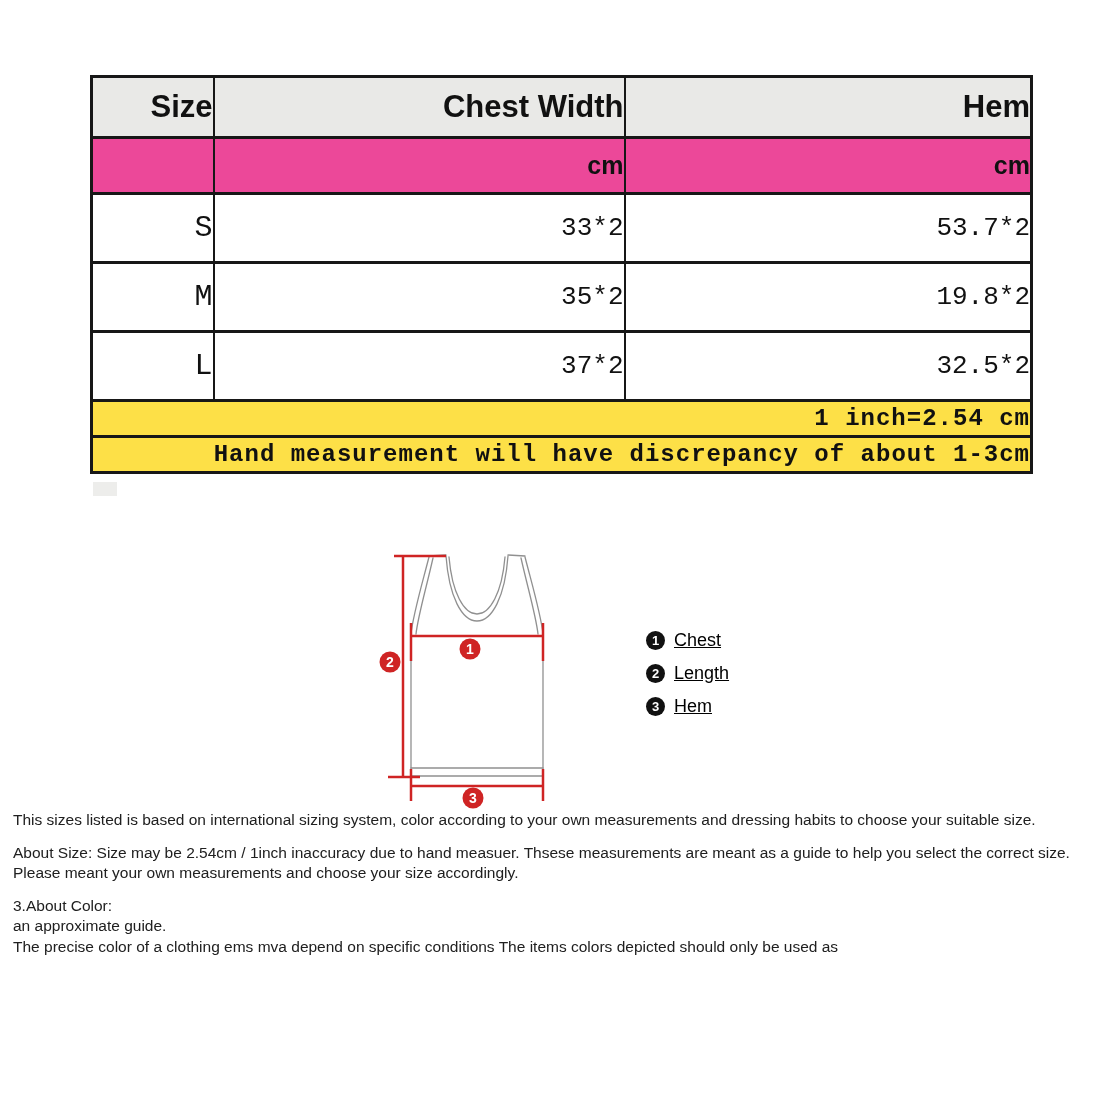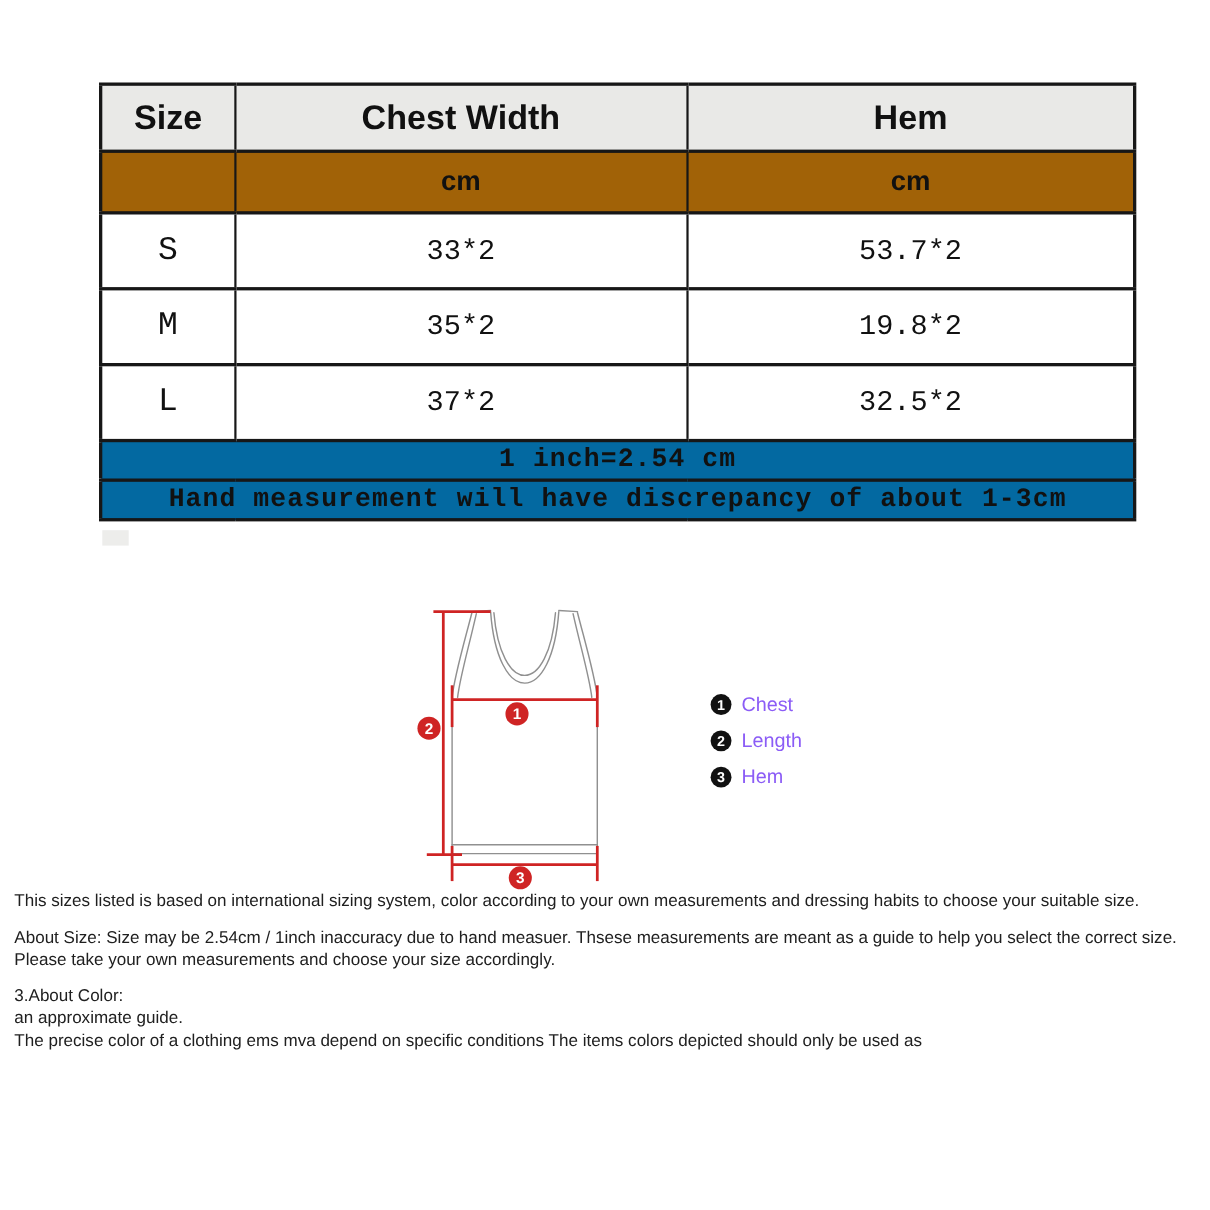--- a/index.html
+++ b/index.html
@@ -9,44 +9,44 @@
   }
 
   
   .size-table{
     position:absolute;left:90px;top:75px;width:940px;
     border-collapse:collapse;table-layout:fixed;
     border:3px solid #171717;
   }
   .size-table th,.size-table td{
     border:2px solid #171717;border-top-width:3px;border-bottom-width:3px;
-    text-align:center;vertical-align:middle;padding:0;
+    text-align:right;vertical-align:middle;padding:0;
   }
   tr.h1 th{height:58px;background:#e9e9e7;font:bold 31px "Liberation Sans",sans-serif;color:#111;}
-  tr.h2 td{height:53px;background:#a16207;font:bold 25px "Liberation Sans",sans-serif;color:#111;}
+  tr.h2 td{height:53px;background:#ec4899;font:bold 25px "Liberation Sans",sans-serif;color:#111;}
   tr.drow td{height:66px;background:#fff;font:26px "Liberation Mono",monospace;color:#111;}
   tr.drow td.sz{font:30px "Liberation Mono",monospace;}
-  tr.frow td{height:33px;background:#0369a1;font:bold 24px "Liberation Mono",monospace;letter-spacing:1px;color:#111;}
+  tr.frow td{height:33px;background:#fde047;font:bold 24px "Liberation Mono",monospace;letter-spacing:1px;color:#111;}
 
   .corner-artifact{
     position:absolute;left:93px;top:482px;width:24px;height:14px;
     background:#ededeb;z-index:3;
   }
 
   
   .diagram-svg{position:absolute;left:370px;top:540px;width:190px;height:280px;}
 
   .legend{position:absolute;left:646px;top:628px;}
   .legend-row{display:flex;align-items:center;height:24px;margin-bottom:9px;}
   .legend-badge{
     display:inline-flex;align-items:center;justify-content:center;
     width:19px;height:19px;border-radius:50%;background:#111111;color:#fff;
     font:bold 13px "Liberation Sans",sans-serif;flex:0 0 19px;
   }
-  .legend-label{margin-left:9px;font:400 18px "Liberation Sans",sans-serif;color:#8b5cf6;}
+  .legend-label{margin-left:9px;font:400 18px "Liberation Sans",sans-serif;color:#000000;text-decoration:underline;}
 
   
   .notes{position:absolute;left:13px;top:810px;width:1085px;
     font:15.5px/20.5px "Liberation Sans",sans-serif;color:#202020;white-space:nowrap;}
   .note-section{margin:0 0 12px 0;}
   .note-line{height:20.5px;}
 </style>
 </head>
 <body>
 
@@ -151,20 +151,20 @@
     <span class="legend-label">Hem</span>
   </div>
 </div>
 
 <div class="notes">
   <div class="note-section">
     <div class="note-line">This sizes listed is based on international sizing system, color according to your own measurements and dressing habits to choose your suitable size.</div>
   </div>
   <div class="note-section">
     <div class="note-line">About Size: Size may be 2.54cm / 1inch inaccuracy due to hand measuer. Thsese measurements are meant as a guide to help you select the correct size.</div>
-    <div class="note-line">Please take your own measurements and choose your size accordingly.</div>
+    <div class="note-line">Please meant your own measurements and choose your size accordingly.</div>
   </div>
   <div class="note-section">
     <div class="note-line">3.About Color:</div>
     <div class="note-line">an approximate guide.</div>
     <div class="note-line">The precise color of a clothing ems mva depend on specific conditions The items colors depicted should only be used as</div>
   </div>
 </div>
 
 </body></html>

